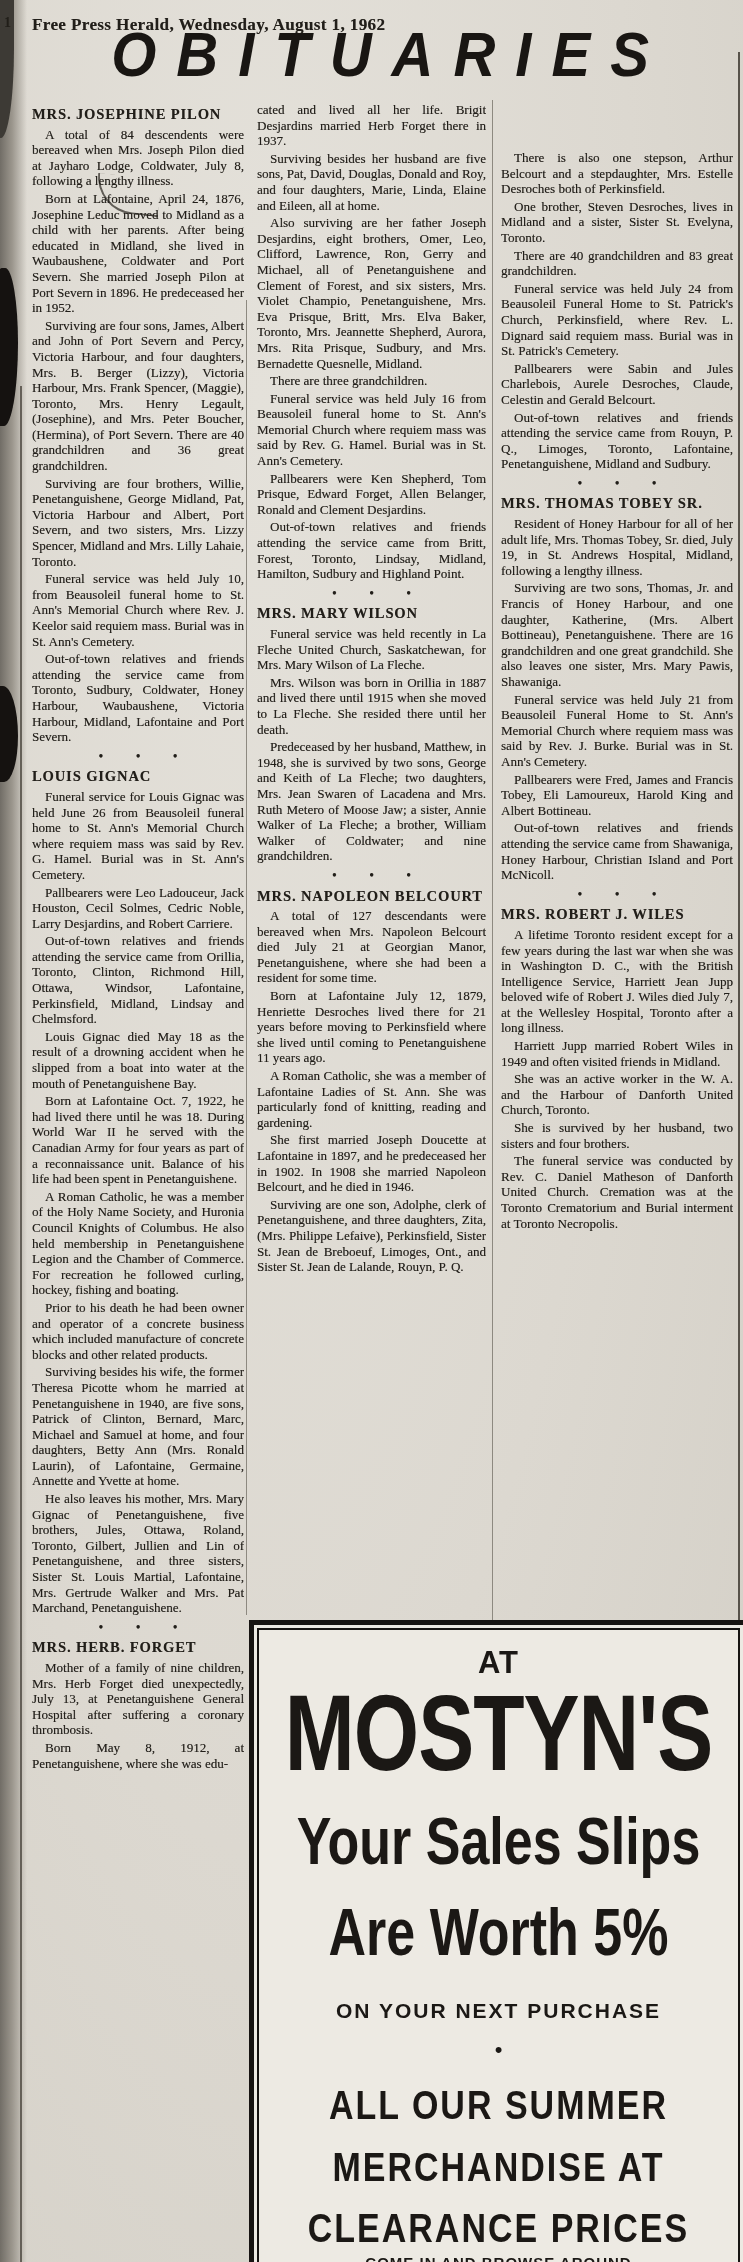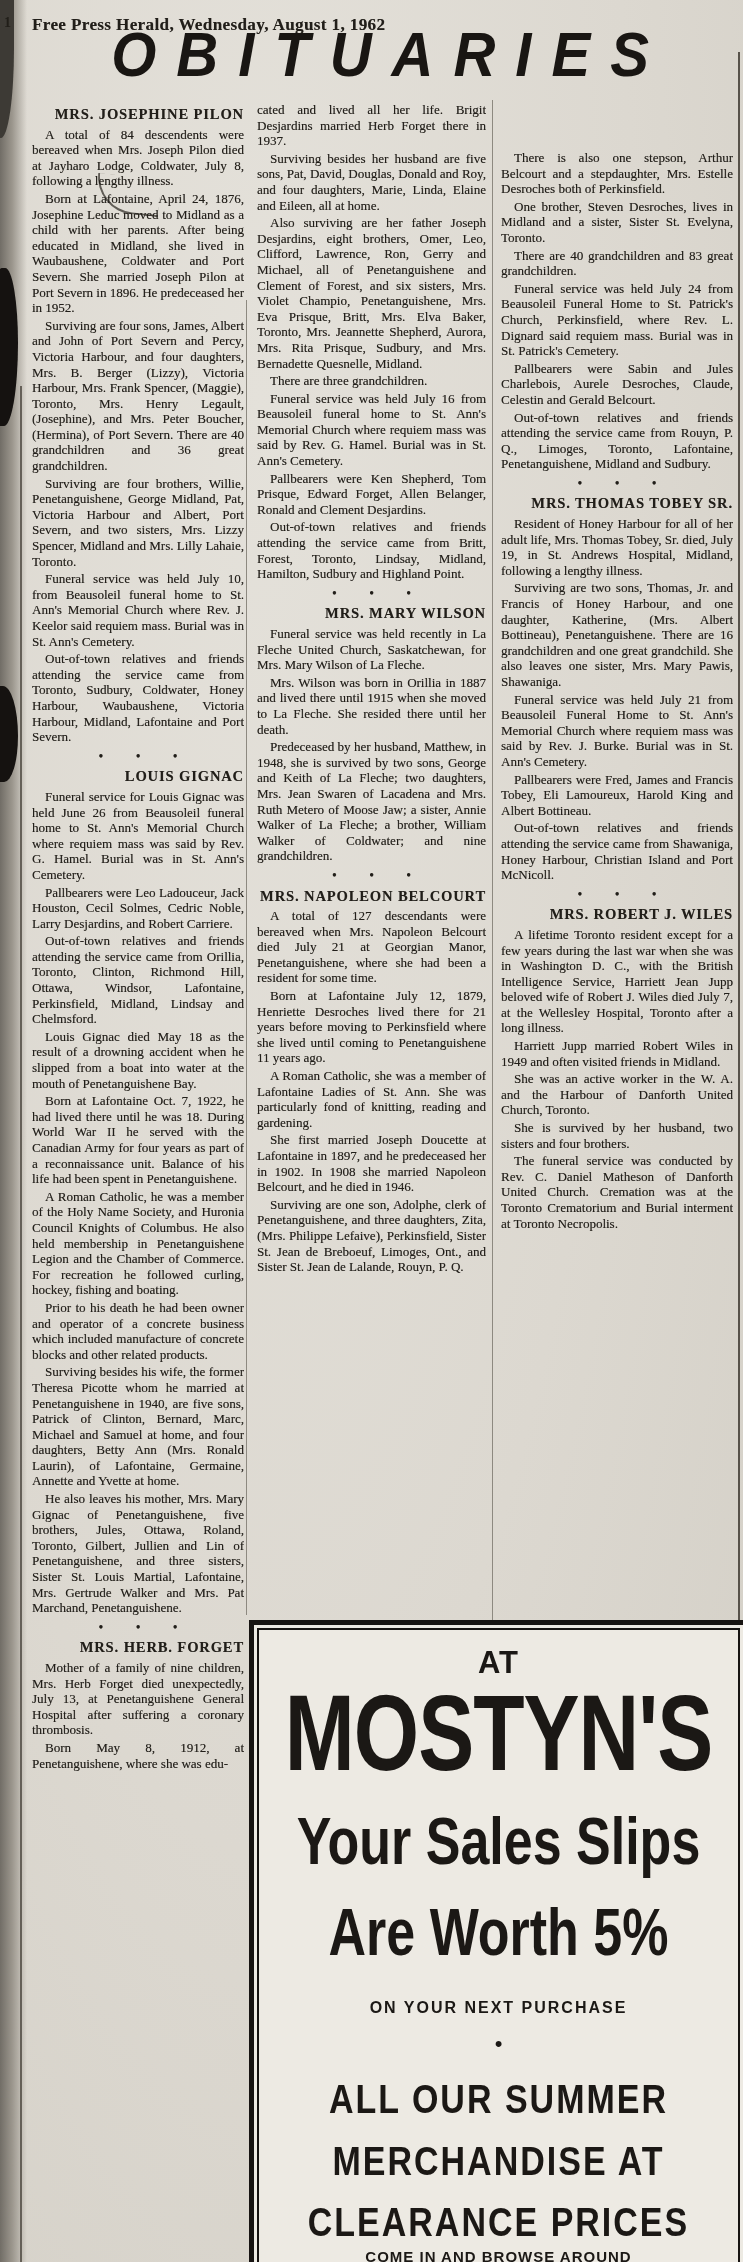--- a/index.html
+++ b/index.html
@@ -30,34 +30,34 @@
     font-family:"Liberation Sans","DejaVu Sans",sans-serif;font-style:italic;font-weight:bold;
     font-size:58px;letter-spacing:20px;transform:scaleY(1.08);transform-origin:top center;color:#191613;}
   
   .col{position:absolute;top:102px;text-align:justify;font-size:13px;line-height:15.6px;
     text-shadow:.25px .25px 0 rgba(28,25,20,.45);}
   #col-1{left:32px;width:212px;height:2160px;overflow:hidden;}
   #col-2{left:257px;width:229px;height:1525px;overflow:hidden;}
   #col-3{left:501px;width:232px;height:1515px;overflow:hidden;margin-top:48px;}
   .para{margin:0 0 2px;text-indent:13px;}
   .para.cont{text-indent:0;}
-  .obit-heading{font-size:14.5px;font-weight:bold;letter-spacing:.9px;margin:5px 0 4px;text-align:right;}
+  .obit-heading{font-size:14.5px;font-weight:bold;letter-spacing:.9px;margin:5px 0 4px;text-align:left;}
   .divider{text-align:center;font-weight:bold;font-size:12px;letter-spacing:15px;padding-left:15px;margin:4px 0 3px;}
   
   .ad{position:absolute;left:249px;top:1620px;width:489px;height:780px;z-index:5;
     background:#edeae3;border:5px solid #171412;
     box-shadow:inset 0 0 0 3px #edeae3, inset 0 0 0 5px #171412;
     text-align:center;font-family:"Liberation Sans","DejaVu Sans",sans-serif;color:#1b1815;overflow:hidden;}
   .ad-at{margin-top:20px;font-weight:bold;font-size:31px;letter-spacing:1px;}
   .ad-store{margin-top:10px;font-weight:bold;font-size:84px;line-height:1;letter-spacing:-1px;
     transform:scaleY(1.28);transform-origin:center;}
   .ad-line{font-weight:bold;font-size:52px;line-height:1.1;transform:scaleY(1.3);transform-origin:center;}
   .ad-line-1{margin-top:38px;}
   .ad-line-2{margin-top:34px;}
-  .ad-sub{margin-top:38px;font-weight:bold;font-size:16px;letter-spacing:2px;}
+  .ad-sub{margin-top:38px;font-weight:bold;font-size:21px;letter-spacing:2px;}
   .ad-bullet{margin-top:16px;font-size:22px;line-height:1;}
   .ad-big{margin-top:14px;font-weight:bold;font-size:34px;line-height:1.5;letter-spacing:2px;
     transform:scaleY(1.2);transform-origin:center top;}
   .ad-footer{margin-top:26px;font-weight:bold;font-size:15px;letter-spacing:1px;}
 </style>
 </head>
 <body>
 
 <div id="page">
 

